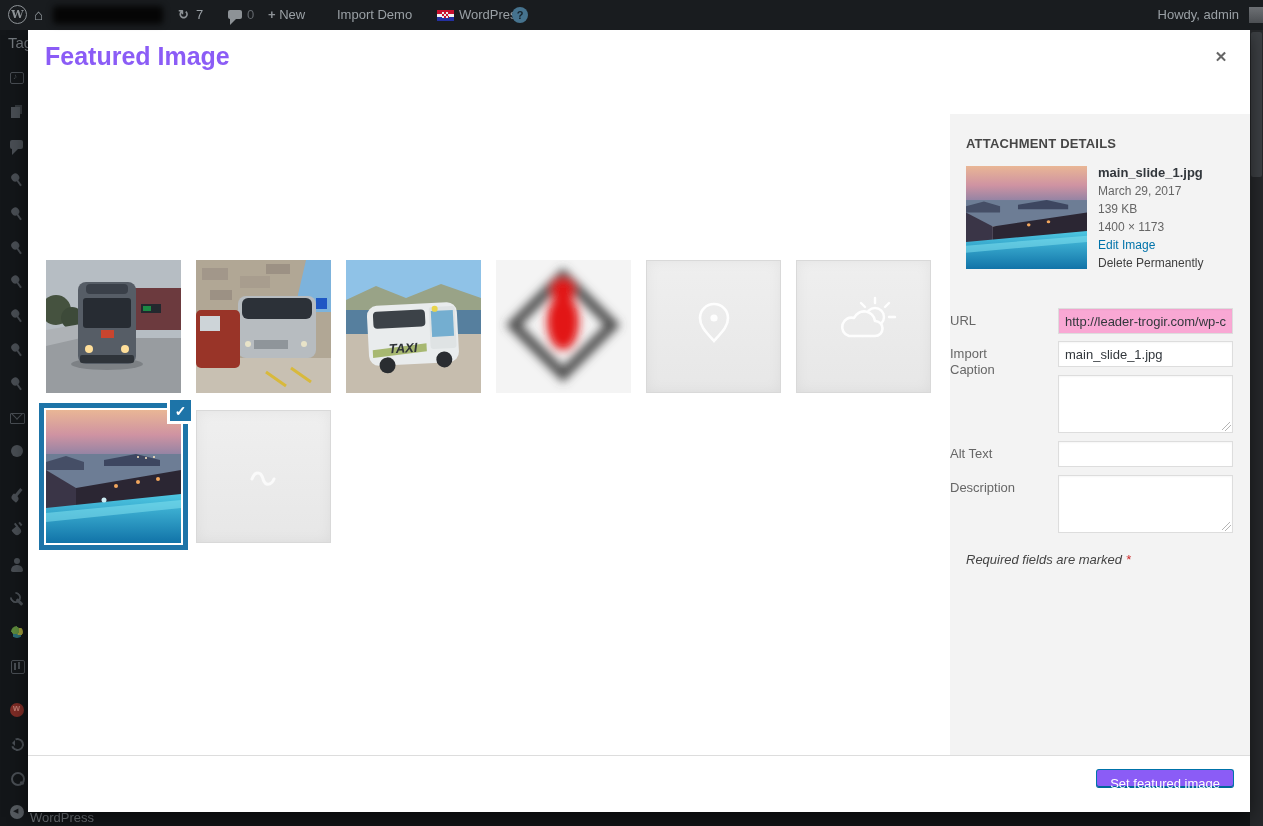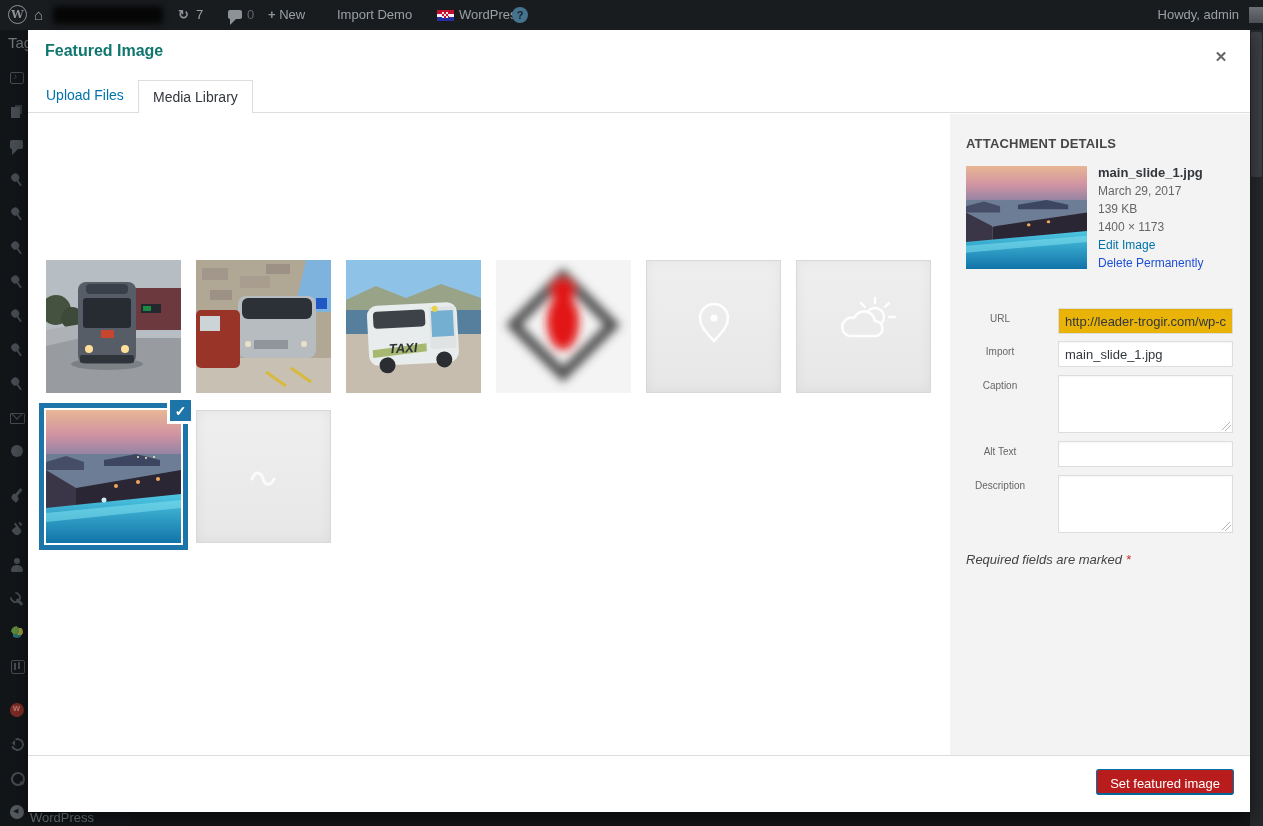--- a/index.html
+++ b/index.html
@@ -72,21 +72,21 @@
   .thanks .wplink{color:#38616e;text-decoration:underline;}
   .version{position:absolute;right:8px;top:1px;font-size:13px;color:#335560;white-space:nowrap;}
 
   
   .scrollstrip{position:absolute;left:1250px;top:30px;width:13px;height:796px;background:#26282b;z-index:2;}
   .scrollthumb{position:absolute;left:1px;top:2px;width:11px;height:145px;background:#3d4044;border-radius:2px;cursor:pointer;}
 
   
   .modal{position:absolute;left:28px;top:30px;width:1222px;height:782px;background:#fff;z-index:10;
          box-shadow:0 5px 18px rgba(0,0,0,.55);}
-  .m-title{position:absolute;left:17px;top:12px;font-size:16px;font-weight:600;color:#0f766e;}
+  .m-title{position:absolute;left:17px;top:12px;font-size:25px;font-weight:600;color:#8b5cf6;}
   .m-close{position:absolute;right:18px;top:16px;width:22px;height:22px;color:#666;font-size:15px;font-weight:bold;
            text-align:center;line-height:22px;cursor:pointer;}
   .router{position:absolute;left:0;right:0;top:50px;height:33px;border-bottom:1px solid #ddd;}
   .tab-upload{position:absolute;left:18px;bottom:9px;font-size:14px;color:#0073aa;cursor:pointer;}
   .tab-active{position:absolute;left:110px;bottom:-1px;height:33px;background:#fff;border:1px solid #ddd;border-bottom:none;
               padding:0 14px;font-size:14px;color:#32373c;line-height:32px;cursor:pointer;}
   .fselect{position:absolute;height:27px;background:#fff;border:1px solid #ddd;box-shadow:0 1px 0 rgba(0,0,0,.03);
            font-size:13px;color:#32373c;line-height:25px;padding:0 24px 0 8px;cursor:pointer;}
   .fselect .arr{position:absolute;right:7px;top:1px;font-size:7px;color:#555;}
   .m-search{position:absolute;left:752px;top:96px;width:156px;height:27px;border:1px solid #ddd;padding:0 8px;
@@ -104,35 +104,35 @@
               text-align:center;line-height:22px;cursor:pointer;}
 
   
   .details{position:absolute;left:922px;top:84px;width:300px;height:641px;background:#f3f3f3;}
   .d-heading{position:absolute;left:16px;top:22px;font-size:13px;font-weight:bold;color:#464646;letter-spacing:.2px;}
   .d-thumb{position:absolute;left:16px;top:52px;width:121px;height:103px;cursor:pointer;}
   .d-thumb svg{display:block;width:121px;height:103px;}
   .d-meta{position:absolute;left:148px;top:50px;width:140px;font-size:12px;color:#666;line-height:18px;}
   .d-file{font-size:13px;font-weight:bold;color:#32373c;word-wrap:break-word;}
   .d-link{color:#0073aa;cursor:pointer;}
-  .d-del{color:#1d4ed8;cursor:pointer;}
-  .frow-label{position:absolute;width:100px;text-align:center;font-size:10px;color:#666;}
+  .d-del{color:#404040;cursor:pointer;}
+  .frow-label{position:absolute;width:100px;text-align:left;font-size:13px;color:#666;}
   .finput{position:absolute;left:108px;width:175px;height:26px;border:1px solid #ddd;padding:0 6px;font-size:13px;
           color:#32373c;background:#fff;font-family:"Liberation Sans",sans-serif;box-shadow:inset 0 1px 2px rgba(0,0,0,.04);}
-  .finput.ro{background:#eab308;}
+  .finput.ro{background:#f9a8d4;}
   .ftext{position:absolute;left:108px;width:175px;height:58px;border:1px solid #ddd;padding:3px 6px;font-size:13px;
          color:#32373c;background:#fff;resize:none;font-family:"Liberation Sans",sans-serif;box-shadow:inset 0 1px 2px rgba(0,0,0,.04);}
   .grip{position:absolute;width:9px;height:9px;pointer-events:none;
         background:linear-gradient(135deg,transparent 0 40%,#b5b5b5 40% 48%,transparent 48% 64%,#b5b5b5 64% 72%,transparent 72%);}
   .reqnote{position:absolute;left:16px;top:438px;font-size:13px;color:#444;font-style:italic;}
   .reqstar{color:#cc2b2b;}
 
   
   .m-footer{position:absolute;left:0;right:0;bottom:0;height:57px;background:#fff;border-top:1px solid #ddd;}
-  .setbtn{position:absolute;right:16px;top:13px;height:26px;padding:0 13px;background:#b91c1c;border:1px solid #0073aa;
+  .setbtn{position:absolute;right:16px;top:13px;height:19px;padding:0 13px;background:#8b5cf6;border:1px solid #0073aa;
           border-bottom-color:#006799;border-radius:3px;color:#fff;font-size:13px;line-height:28px;cursor:pointer;
           box-shadow:inset 0 -1px 0 #006799;font-family:"Liberation Sans",sans-serif;}
 </style>
 </head>
 <body>
 
 <div class="screen">
 
   <div class="sidewrap">
     <span class="pagehead-frag">Tag</span>
@@ -188,24 +188,20 @@
         <span class="helpbadge">?</span>
       </span>
     <span class="abitem" style="right:24px;">Howdy, admin</span>
     <span class="avatar"></span>
   </div>
 
   <div class="modal">
     <div class="m-title">Featured Image</div>
     <div class="m-close">✕</div>
 
-    <div class="router">
-      <span class="tab-upload">Upload Files</span>
-      <span class="tab-active">Media Library</span>
-    </div>
 
     <div class="fselect" style="left:22px;top:96px;width:106px;">
       <span>Images</span>
       <span class="arr">▼</span>
     </div>
     <div class="fselect" style="left:138px;top:96px;width:106px;">
       <span>All dates</span>
       <span class="arr">▼</span>
     </div>
     <input class="m-search" placeholder="Search media items..." style="">
@@ -384,21 +380,21 @@
         <div class="d-link">Edit Image</div>
         <div class="d-del">Delete Permanently</div>
       </div>
 
       <span class="frow-label" style="top:199px;left:0;">URL</span>
       <input class="finput ro" style="top: 194px;" readonly="" value="http://leader-trogir.com/wp-c">
 
       <span class="frow-label" style="top:232px;left:0;">Import</span>
       <input class="finput" style="top: 227px;" value="main_slide_1.jpg">
 
-      <span class="frow-label" style="top:266px;left:0;">Caption</span>
+      <span class="frow-label" style="top:248px;left:0;">Caption</span>
       <textarea class="ftext" style="top: 261px;"></textarea>
       <span class="grip" style="left:272px;top:308px;"></span>
 
       <span class="frow-label" style="top:332px;left:0;">Alt Text</span>
       <input class="finput" style="top: 327px;">
 
       <span class="frow-label" style="top:366px;left:0;">Description</span>
       <textarea class="ftext" style="top: 361px;"></textarea>
       <span class="grip" style="left:272px;top:408px;"></span>
 

